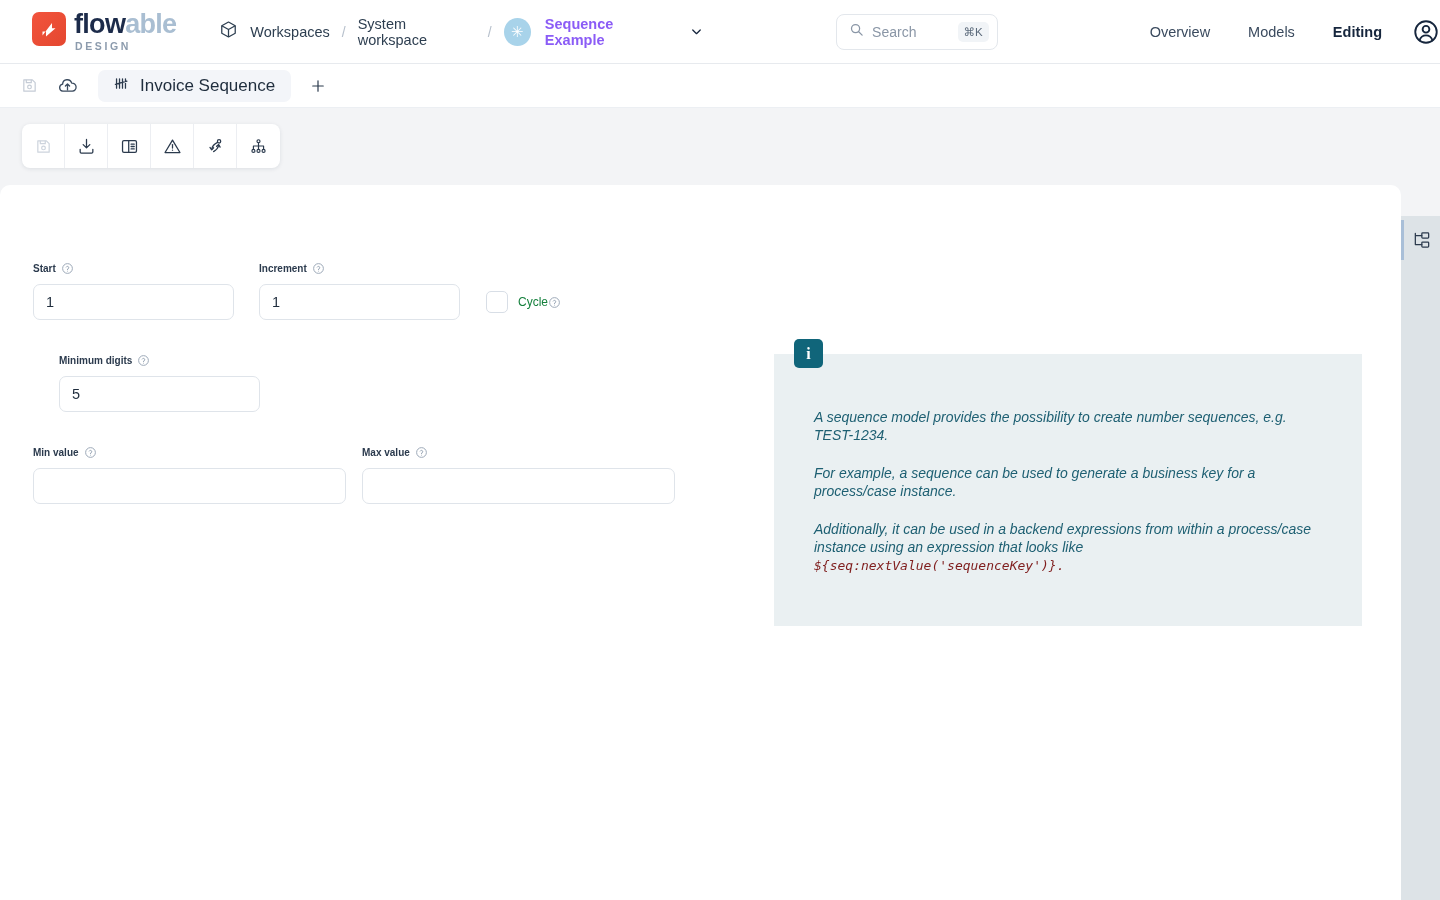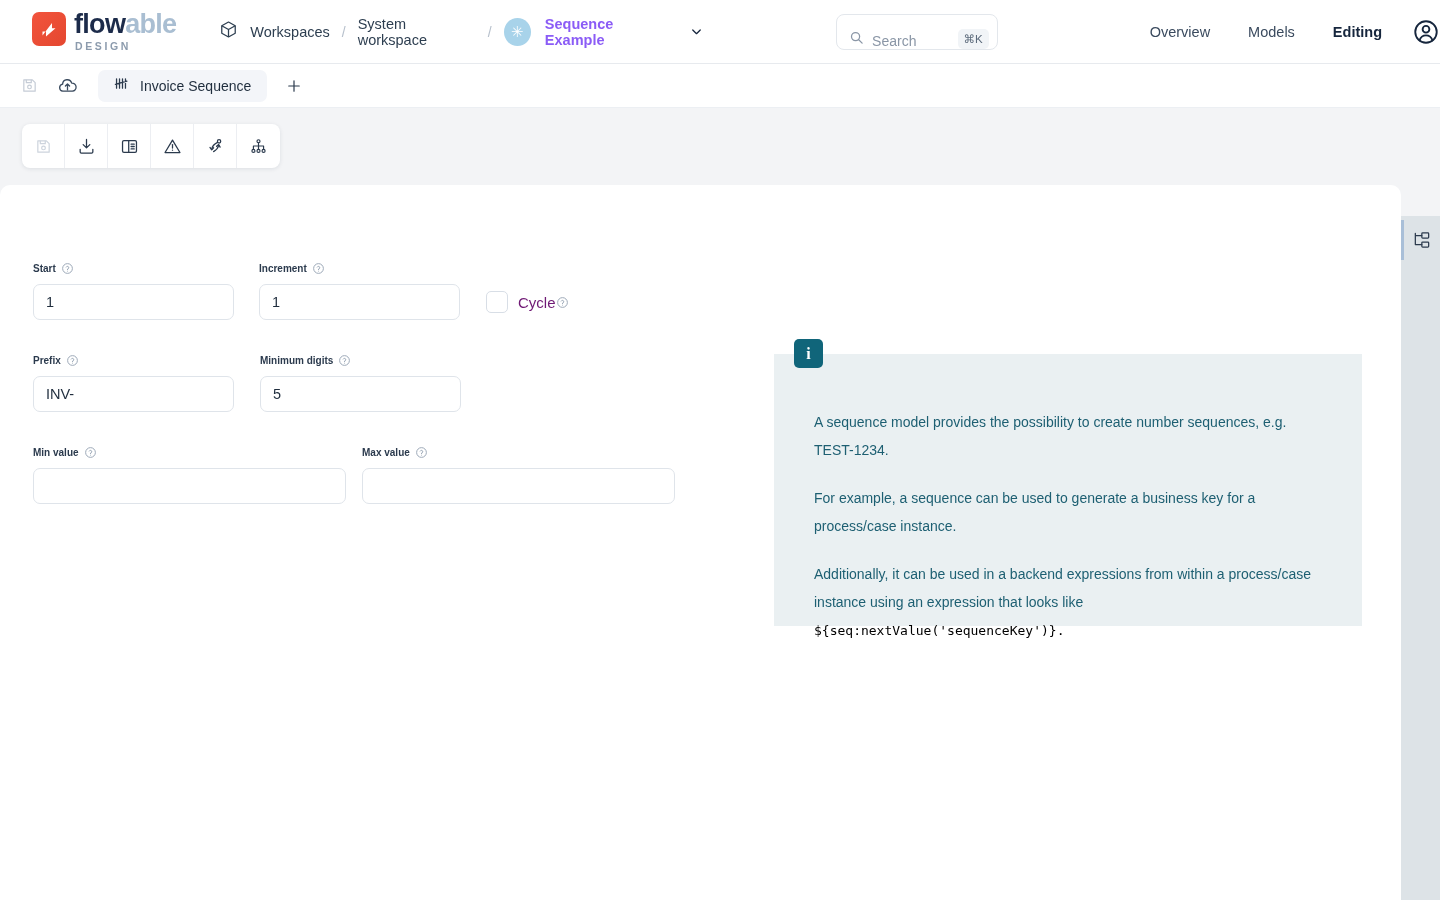--- a/index.html
+++ b/index.html
@@ -42,21 +42,21 @@
     background: #a8d3ea; display: flex; align-items: center; justify-content: center;
     color: #ffffff; font-size: 15px; line-height: 1;
   }
   .bc-current { font-size: 14.5px; font-weight: 700; color: #8b5cf6; margin-left: 2px; }
   .chev-down { margin-left: 4px; display: flex; align-items: center; }
 
   .searchbox {
     margin-left: 132px;
     width: 164px; height: 36px;
     border: 1px solid #e3e7ec; border-radius: 8px;
-    display: flex; align-items: flex-end; padding: 0 8px 0 12px; gap: 8px;
+    display: flex; align-items: center; padding: 0 8px 0 12px; gap: 8px;
     background: #fff;
   }
   .search-ph { font-size: 14px; color: #8a96a6; flex: 1; }
   .kbd {
     background: #f1f4f7; border-radius: 5px; font-size: 11.5px; color: #5d6b7c;
     padding: 3px 6px; font-family: "Liberation Sans", sans-serif;
   }
 
   .topnav { display: flex; align-items: center; gap: 38px; margin-left: 152px; }
   .topnav a { font-size: 14.5px; color: #3a4a5e; text-decoration: none; }
@@ -72,21 +72,21 @@
   .tab-icon-btn {
     width: 30px; height: 30px; display: flex; align-items: center; justify-content: center;
     border-radius: 6px;
   }
   .tab-icon-btn.first { margin-left: 14px; }
   .tab-icon-btn.second { margin-left: 8px; }
   .tab {
     margin-left: 16px; height: 32px; border-radius: 7px; background: #f3f5f9;
     display: flex; align-items: center; gap: 9px; padding: 0 16px;
   }
-  .tab-label { font-size: 14px; color: #1f2d3d; }
+  .tab-label { font-size: 17px; color: #1f2d3d; }
   .tab-add { margin-left: 12px; width: 30px; height: 30px; display: flex; align-items: center; justify-content: center; }
 
   
   .canvas {
     position: absolute; left: 0; top: 108px; width: 1440px; height: 792px;
     background: #f3f4f6;
   }
   .toolbar-card {
     position: absolute; left: 22px; top: 16px; height: 44px;
     background: #ffffff; border-radius: 8px;
@@ -122,40 +122,40 @@
     padding: 0 12px; display: flex; align-items: center;
     font-family: "Liberation Sans", sans-serif;
   }
   .w-narrow { width: 201px; }
   .w-wide { width: 313px; }
 
   .cycle-wrap { display: flex; align-items: center; gap: 10px; align-self: flex-end; height: 36px; margin-left: 26px; }
   .checkbox {
     width: 22px; height: 22px; border: 1px solid #d8dee6; border-radius: 5px; background: #fff;
   }
-  .cycle-label { font-size: 15px; color: #701a75; display: flex; align-items: center; gap: 0; }
+  .cycle-label { font-size: 12px; color: #15803d; display: flex; align-items: center; gap: 0; }
 
   
   .info-panel {
     position: absolute; left: 774px; top: 169px; width: 588px; height: 272px;
     background: #eaf0f2;
   }
   .info-badge {
     position: absolute; left: 20px; top: -15px; width: 29px; height: 29px;
     background: #10657a; border-radius: 5px;
     display: flex; align-items: center; justify-content: center;
     color: #ffffff; font-size: 16px; font-weight: 700;
     font-family: "Liberation Serif", serif;
   }
   .info-body { padding: 54px 40px 0 40px; }
   .info-p {
-    font-size: 14px; line-height: 28px; color: #1d5f72; margin-bottom: 20px;
+    font-size: 14px; line-height: 18px; color: #1d5f72; margin-bottom: 20px; font-style: italic;
   }
   .mono {
-    font-family: "DejaVu Sans Mono", monospace; font-size: 13px; color: #000000;
+    font-family: "DejaVu Sans Mono", monospace; font-size: 13px; color: #7f1d1d;
   }
 
   
   .right-rail {
     position: absolute; right: 0; top: 108px; width: 39px; height: 792px;
     background: #dde3e7;
   }
   .rail-item {
     position: relative; width: 39px; height: 48px;
     display: flex; align-items: center; justify-content: center;
@@ -351,33 +351,20 @@
                   <circle cx="12" cy="12" r="9"></circle>
                   <path d="M9.6 9.4 A2.5 2.5 0 1 1 12 13 V14.4" stroke-linecap="round"></path>
                   <circle cx="12" cy="17.2" r="0.9" fill="#9aa7b6" stroke="none"></circle>
                 </svg>
             </span>
           </span>
         </div>
       </div>
 
       <div class="field-row">
-        <div class="field">
-          <div class="field-label">
-            <span>Prefix</span>
-            <span class="help-icon">
-              <svg width="13" height="13" viewBox="0 0 24 24" fill="none" stroke="#9aa7b6" stroke-width="1.8">
-                  <circle cx="12" cy="12" r="9"></circle>
-                  <path d="M9.6 9.4 A2.5 2.5 0 1 1 12 13 V14.4" stroke-linecap="round"></path>
-                  <circle cx="12" cy="17.2" r="0.9" fill="#9aa7b6" stroke="none"></circle>
-                </svg>
-            </span>
-          </div>
-          <div class="input w-narrow">INV-</div>
-        </div>
 
 
         <div class="field" style="margin-left:26px">
           <div class="field-label">
             <span>Minimum digits</span>
             <span class="help-icon">
               <svg width="13" height="13" viewBox="0 0 24 24" fill="none" stroke="#9aa7b6" stroke-width="1.8">
                   <circle cx="12" cy="12" r="9"></circle>
                   <path d="M9.6 9.4 A2.5 2.5 0 1 1 12 13 V14.4" stroke-linecap="round"></path>
                   <circle cx="12" cy="17.2" r="0.9" fill="#9aa7b6" stroke="none"></circle>

